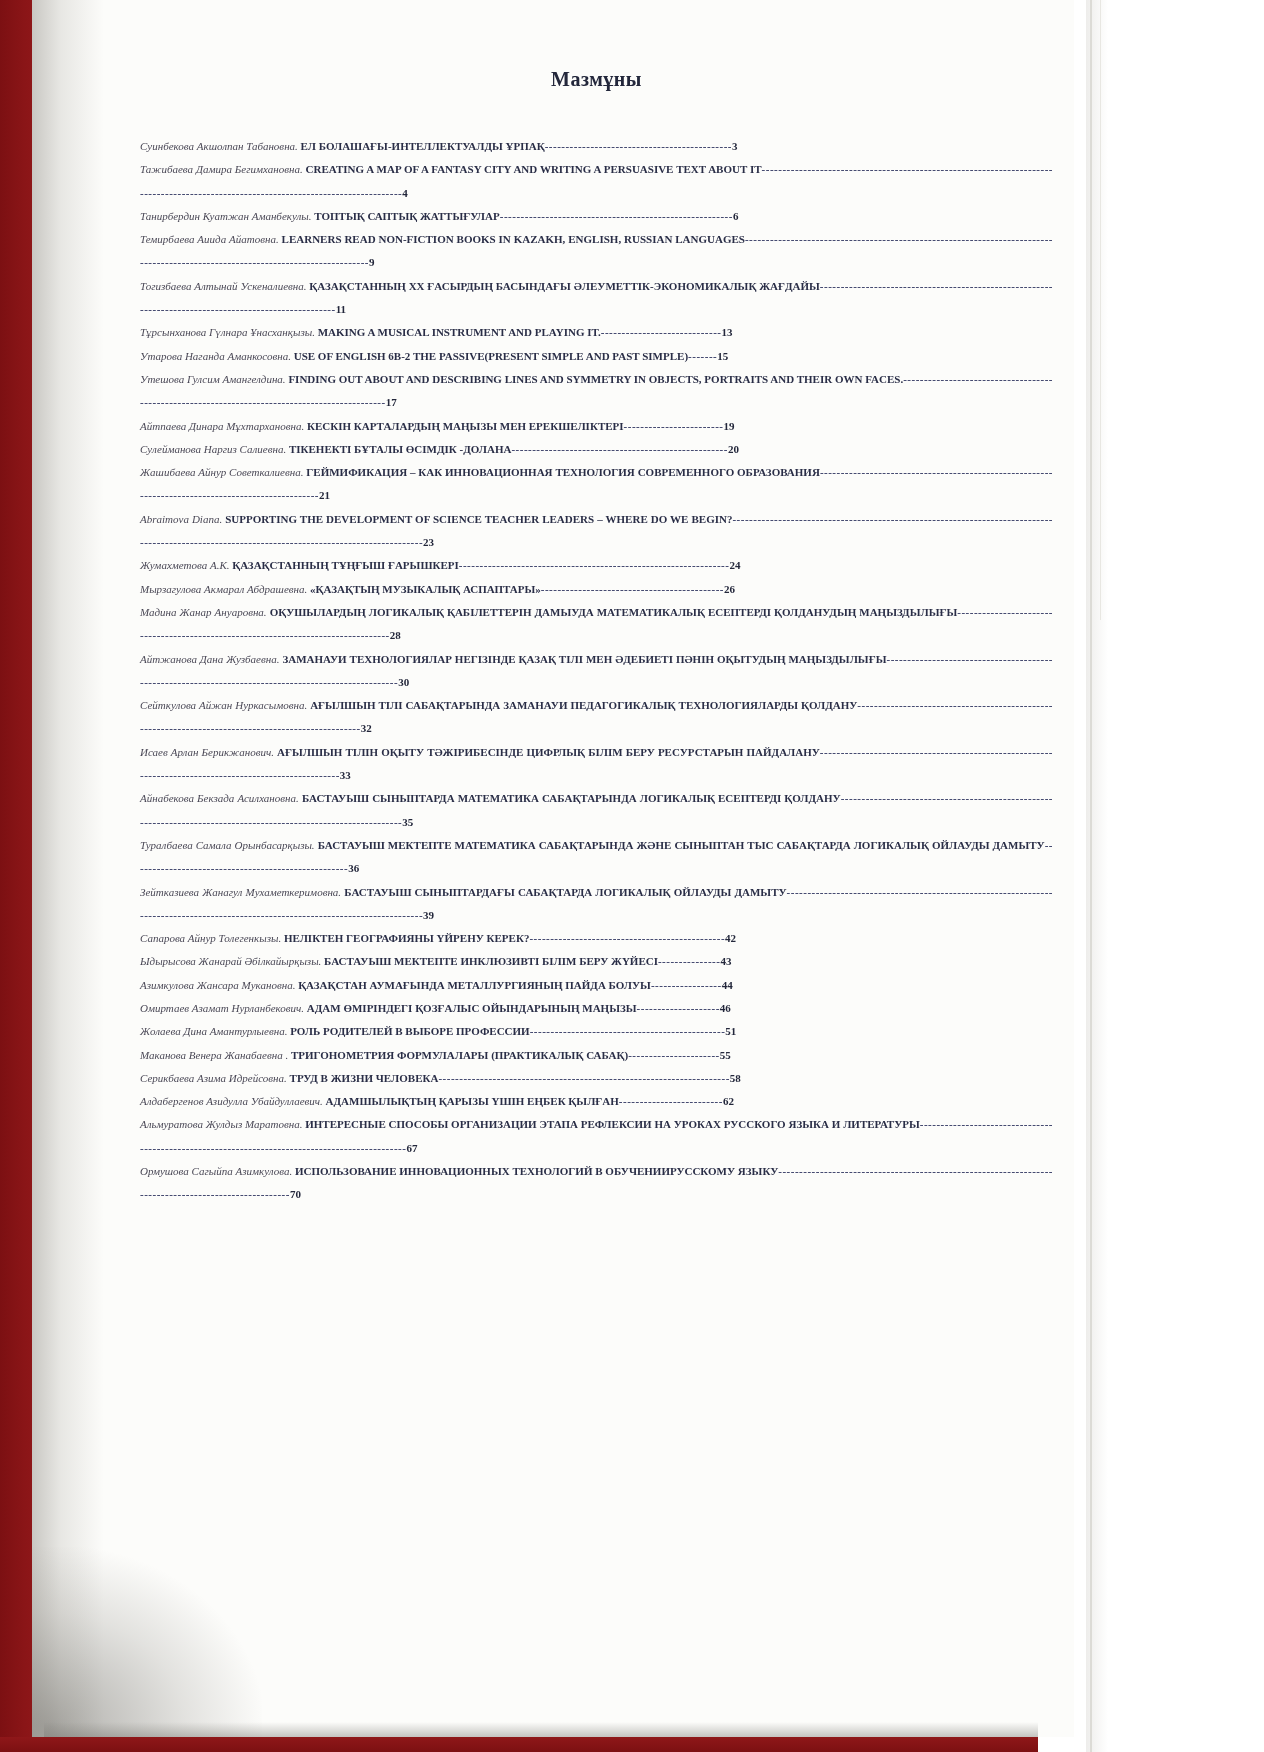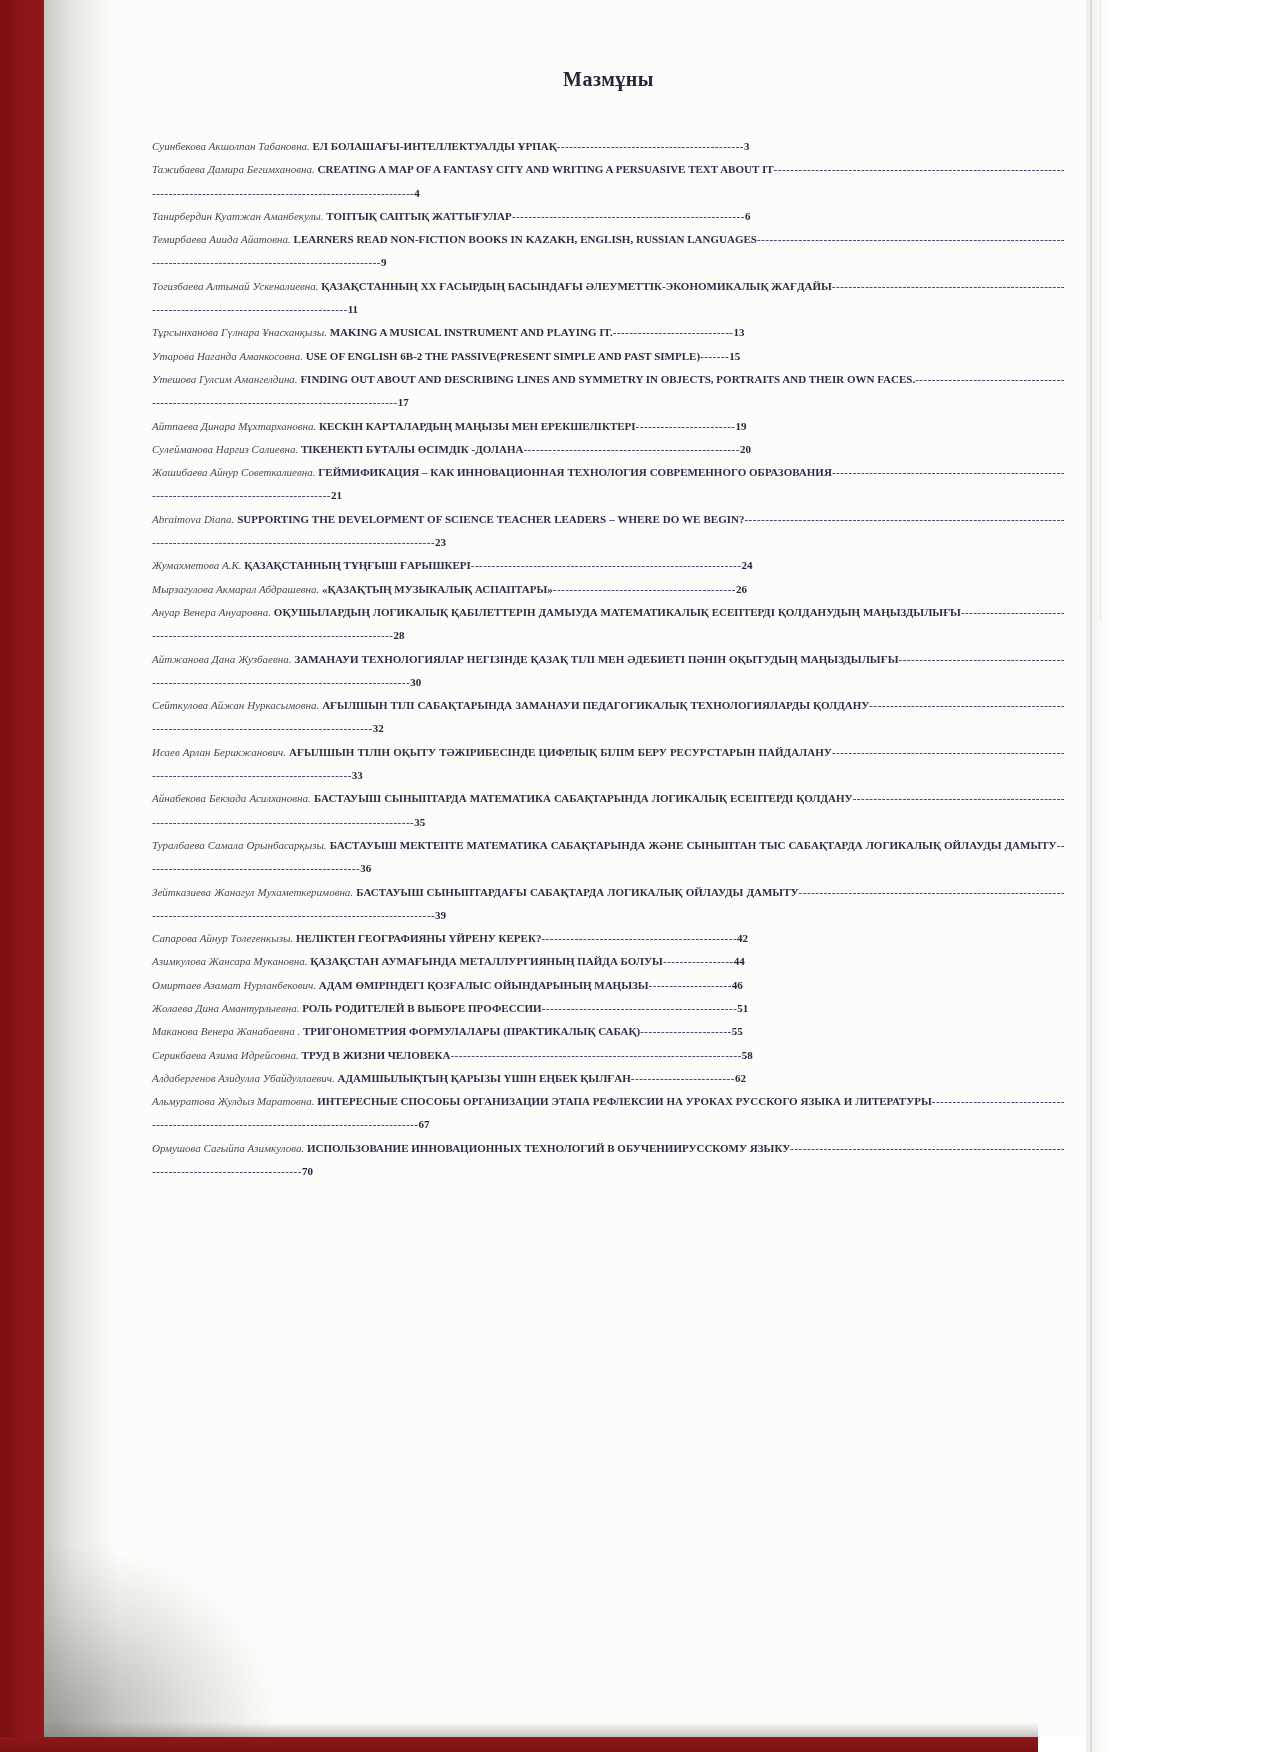--- a/index.html
+++ b/index.html
@@ -9,21 +9,21 @@
   }
   .cover-left{
     position:absolute;left:0;top:0;width:44px;height:1752px;
     background:linear-gradient(90deg,#7c1012 0%,#8a1517 55%,#92181a 100%);
   }
   .cover-bottom{
     position:absolute;left:0;bottom:0;width:1038px;height:15px;
     background:linear-gradient(0deg,#7c1012 0%,#8f1719 100%);
   }
   .paper{
-    position:absolute;left:44px;top:0;width:1042px;height:1737px;
+    position:absolute;left:32px;top:0;width:1042px;height:1737px;
     background:#fcfcfa;
     box-sizing:border-box;
     padding:68px 21px 40px 108px;
   }
   
   .paper::before{
     content:"";position:absolute;left:0;top:0;width:72px;height:100%;
     background:linear-gradient(90deg,rgba(150,147,140,.50) 0%,rgba(170,168,160,.25) 40%,rgba(200,198,190,0) 100%);
     pointer-events:none;
   }
@@ -85,28 +85,29 @@
         <div class="entry"><span class="author">Тогизбаева Алтынай Ускеналиевна.</span> <span class="title">ҚАЗАҚСТАННЫҢ XX ҒАСЫРДЫҢ БАСЫНДАҒЫ ӘЛЕУМЕТТІК-ЭКОНОМИКАЛЫҚ ЖАҒДАЙЫ</span><span class="leader">-------------------------------------------------------------------------------------------------------</span><span class="pageno">11</span></div>
         <div class="entry"><span class="author">Тұрсынханова Гүлнара Ұнасханқызы.</span> <span class="title">MAKING A MUSICAL INSTRUMENT AND PLAYING IT.</span><span class="leader">-----------------------------</span><span class="pageno">13</span></div>
         <div class="entry"><span class="author">Утарова Наганда Аманкосовна.</span> <span class="title">USE OF ENGLISH 6B-2 THE PASSIVE(PRESENT SIMPLE AND PAST SIMPLE)</span><span class="leader">-------</span><span class="pageno">15</span></div>
         <div class="entry"><span class="author">Утешова Гулсим Амангелдина.</span> <span class="title">FINDING OUT ABOUT AND DESCRIBING LINES AND SYMMETRY IN OBJECTS, PORTRAITS AND THEIR OWN FACES.</span><span class="leader">-----------------------------------------------------------------------------------------------</span><span class="pageno">17</span></div>
         <div class="entry"><span class="author">Айтпаева Динара Мұхтархановна.</span> <span class="title">КЕСКІН КАРТАЛАРДЫҢ МАҢЫЗЫ МЕН ЕРЕКШЕЛІКТЕРІ</span><span class="leader">------------------------</span><span class="pageno">19</span></div>
         <div class="entry"><span class="author">Сулейманова Наргиз Салиевна.</span> <span class="title">ТІКЕНЕКТІ БҰТАЛЫ ӨСІМДІК -ДОЛАНА</span><span class="leader">----------------------------------------------------</span><span class="pageno">20</span></div>
         <div class="entry"><span class="author">Жашибаева Айнур Советкалиевна.</span> <span class="title">ГЕЙМИФИКАЦИЯ – КАК ИННОВАЦИОННАЯ ТЕХНОЛОГИЯ СОВРЕМЕННОГО ОБРАЗОВАНИЯ</span><span class="leader">---------------------------------------------------------------------------------------------------</span><span class="pageno">21</span></div>
         <div class="entry"><span class="author">Abraimova Diana.</span> <span class="title">SUPPORTING THE DEVELOPMENT OF SCIENCE TEACHER LEADERS – WHERE DO WE BEGIN?</span><span class="leader">-------------------------------------------------------------------------------------------------------------------------------------------------</span><span class="pageno">23</span></div>
         <div class="entry"><span class="author">Жумахметова А.К.</span> <span class="title">ҚАЗАҚСТАННЫҢ ТҰҢҒЫШ ҒАРЫШКЕРІ</span><span class="leader">-----------------------------------------------------------------</span><span class="pageno">24</span></div>
         <div class="entry"><span class="author">Мырзагулова Акмарал Абдрашевна.</span> <span class="title">«ҚАЗАҚТЫҢ МУЗЫКАЛЫҚ АСПАПТАРЫ»</span><span class="leader">--------------------------------------------</span><span class="pageno">26</span></div>
-        <div class="entry"><span class="author">Ануар Венера Ануаровна.</span> <span class="title">ОҚУШЫЛАРДЫҢ ЛОГИКАЛЫҚ ҚАБІЛЕТТЕРІН ДАМЫУДА МАТЕМАТИКАЛЫҚ ЕСЕПТЕРДІ ҚОЛДАНУДЫҢ МАҢЫЗДЫЛЫҒЫ</span><span class="leader">-----------------------------------------------------------------------------------</span><span class="pageno">28</span></div>
+        <div class="entry"><span class="author">Мадина Жанар Ануаровна.</span> <span class="title">ОҚУШЫЛАРДЫҢ ЛОГИКАЛЫҚ ҚАБІЛЕТТЕРІН ДАМЫУДА МАТЕМАТИКАЛЫҚ ЕСЕПТЕРДІ ҚОЛДАНУДЫҢ МАҢЫЗДЫЛЫҒЫ</span><span class="leader">-----------------------------------------------------------------------------------</span><span class="pageno">28</span></div>
         <div class="entry"><span class="author">Айтжанова Дана Жузбаевна.</span> <span class="title">ЗАМАНАУИ ТЕХНОЛОГИЯЛАР НЕГІЗІНДЕ ҚАЗАҚ ТІЛІ МЕН ӘДЕБИЕТІ ПӘНІН ОҚЫТУДЫҢ МАҢЫЗДЫЛЫҒЫ</span><span class="leader">------------------------------------------------------------------------------------------------------</span><span class="pageno">30</span></div>
         <div class="entry"><span class="author">Сейткулова Айжан Нуркасымовна.</span> <span class="title">АҒЫЛШЫН ТІЛІ САБАҚТАРЫНДА ЗАМАНАУИ ПЕДАГОГИКАЛЫҚ ТЕХНОЛОГИЯЛАРДЫ ҚОЛДАНУ</span><span class="leader">----------------------------------------------------------------------------------------------------</span><span class="pageno">32</span></div>
         <div class="entry"><span class="author">Исаев Арлан Берикжанович.</span> <span class="title">АҒЫЛШЫН ТІЛІН ОҚЫТУ ТӘЖІРИБЕСІНДЕ ЦИФРЛЫҚ БІЛІМ БЕРУ РЕСУРСТАРЫН ПАЙДАЛАНУ</span><span class="leader">--------------------------------------------------------------------------------------------------------</span><span class="pageno">33</span></div>
         <div class="entry"><span class="author">Айнабекова Бекзада Асилхановна.</span> <span class="title">БАСТАУЫШ СЫНЫПТАРДА МАТЕМАТИКА САБАҚТАРЫНДА ЛОГИКАЛЫҚ ЕСЕПТЕРДІ ҚОЛДАНУ</span><span class="leader">------------------------------------------------------------------------------------------------------------------</span><span class="pageno">35</span></div>
         <div class="entry"><span class="author">Туралбаева Самала Орынбасарқызы.</span> <span class="title">БАСТАУЫШ МЕКТЕПТЕ МАТЕМАТИКА САБАҚТАРЫНДА ЖӘНЕ СЫНЫПТАН ТЫС САБАҚТАРДА ЛОГИКАЛЫҚ ОЙЛАУДЫ ДАМЫТУ</span><span class="leader">----------------------------------------------------</span><span class="pageno">36</span></div>
         <div class="entry"><span class="author">Зейтказиева Жанагул Мухаметкеримовна.</span> <span class="title">БАСТАУЫШ СЫНЫПТАРДАҒЫ САБАҚТАРДА ЛОГИКАЛЫҚ ОЙЛАУДЫ ДАМЫТУ</span><span class="leader">------------------------------------------------------------------------------------------------------------------------------------</span><span class="pageno">39</span></div>
         <div class="entry"><span class="author">Сапарова Айнур Толегенкызы.</span> <span class="title">НЕЛІКТЕН ГЕОГРАФИЯНЫ ҮЙРЕНУ КЕРЕК?</span><span class="leader">-----------------------------------------------</span><span class="pageno">42</span></div>
+        <div class="entry"><span class="author">Ыдырысова Жанарай Әбілкайырқызы.</span> <span class="title">БАСТАУЫШ МЕКТЕПТЕ ИНКЛЮЗИВТІ БІЛІМ БЕРУ ЖҮЙЕСІ</span><span class="leader">---------------</span><span class="pageno">43</span></div>
         <div class="entry"><span class="author">Азимкулова Жансара Мукановна.</span> <span class="title">ҚАЗАҚСТАН АУМАҒЫНДА МЕТАЛЛУРГИЯНЫҢ ПАЙДА БОЛУЫ</span><span class="leader">-----------------</span><span class="pageno">44</span></div>
         <div class="entry"><span class="author">Омиртаев Азамат Нурланбекович.</span> <span class="title">АДАМ ӨМІРІНДЕГІ ҚОЗҒАЛЫС ОЙЫНДАРЫНЫҢ МАҢЫЗЫ</span><span class="leader">--------------------</span><span class="pageno">46</span></div>
         <div class="entry"><span class="author">Жолаева Дина Амантурлыевна.</span> <span class="title">РОЛЬ РОДИТЕЛЕЙ В ВЫБОРЕ ПРОФЕССИИ</span><span class="leader">-----------------------------------------------</span><span class="pageno">51</span></div>
         <div class="entry"><span class="author">Маканова Венера Жанабаевна .</span> <span class="title">ТРИГОНОМЕТРИЯ ФОРМУЛАЛАРЫ (ПРАКТИКАЛЫҚ САБАҚ)</span><span class="leader">----------------------</span><span class="pageno">55</span></div>
         <div class="entry"><span class="author">Серикбаева Азима Идрейсовна.</span> <span class="title">ТРУД В ЖИЗНИ ЧЕЛОВЕКА</span><span class="leader">----------------------------------------------------------------------</span><span class="pageno">58</span></div>
         <div class="entry"><span class="author">Алдабергенов Азидулла Убайдуллаевич.</span> <span class="title">АДАМШЫЛЫҚТЫҢ ҚАРЫЗЫ ҮШІН ЕҢБЕК ҚЫЛҒАН</span><span class="leader">-------------------------</span><span class="pageno">62</span></div>
         <div class="entry"><span class="author">Альмуратова Жулдыз Маратовна.</span> <span class="title">ИНТЕРЕСНЫЕ СПОСОБЫ ОРГАНИЗАЦИИ ЭТАПА РЕФЛЕКСИИ НА УРОКАХ РУССКОГО ЯЗЫКА И ЛИТЕРАТУРЫ</span><span class="leader">------------------------------------------------------------------------------------------------</span><span class="pageno">67</span></div>
         <div class="entry"><span class="author">Ормушова Сагыйпа Азимкулова.</span> <span class="title">ИСПОЛЬЗОВАНИЕ ИННОВАЦИОННЫХ ТЕХНОЛОГИЙ В ОБУЧЕНИИРУССКОМУ ЯЗЫКУ</span><span class="leader">------------------------------------------------------------------------------------------------------</span><span class="pageno">70</span></div>
       </div>
   </div>

